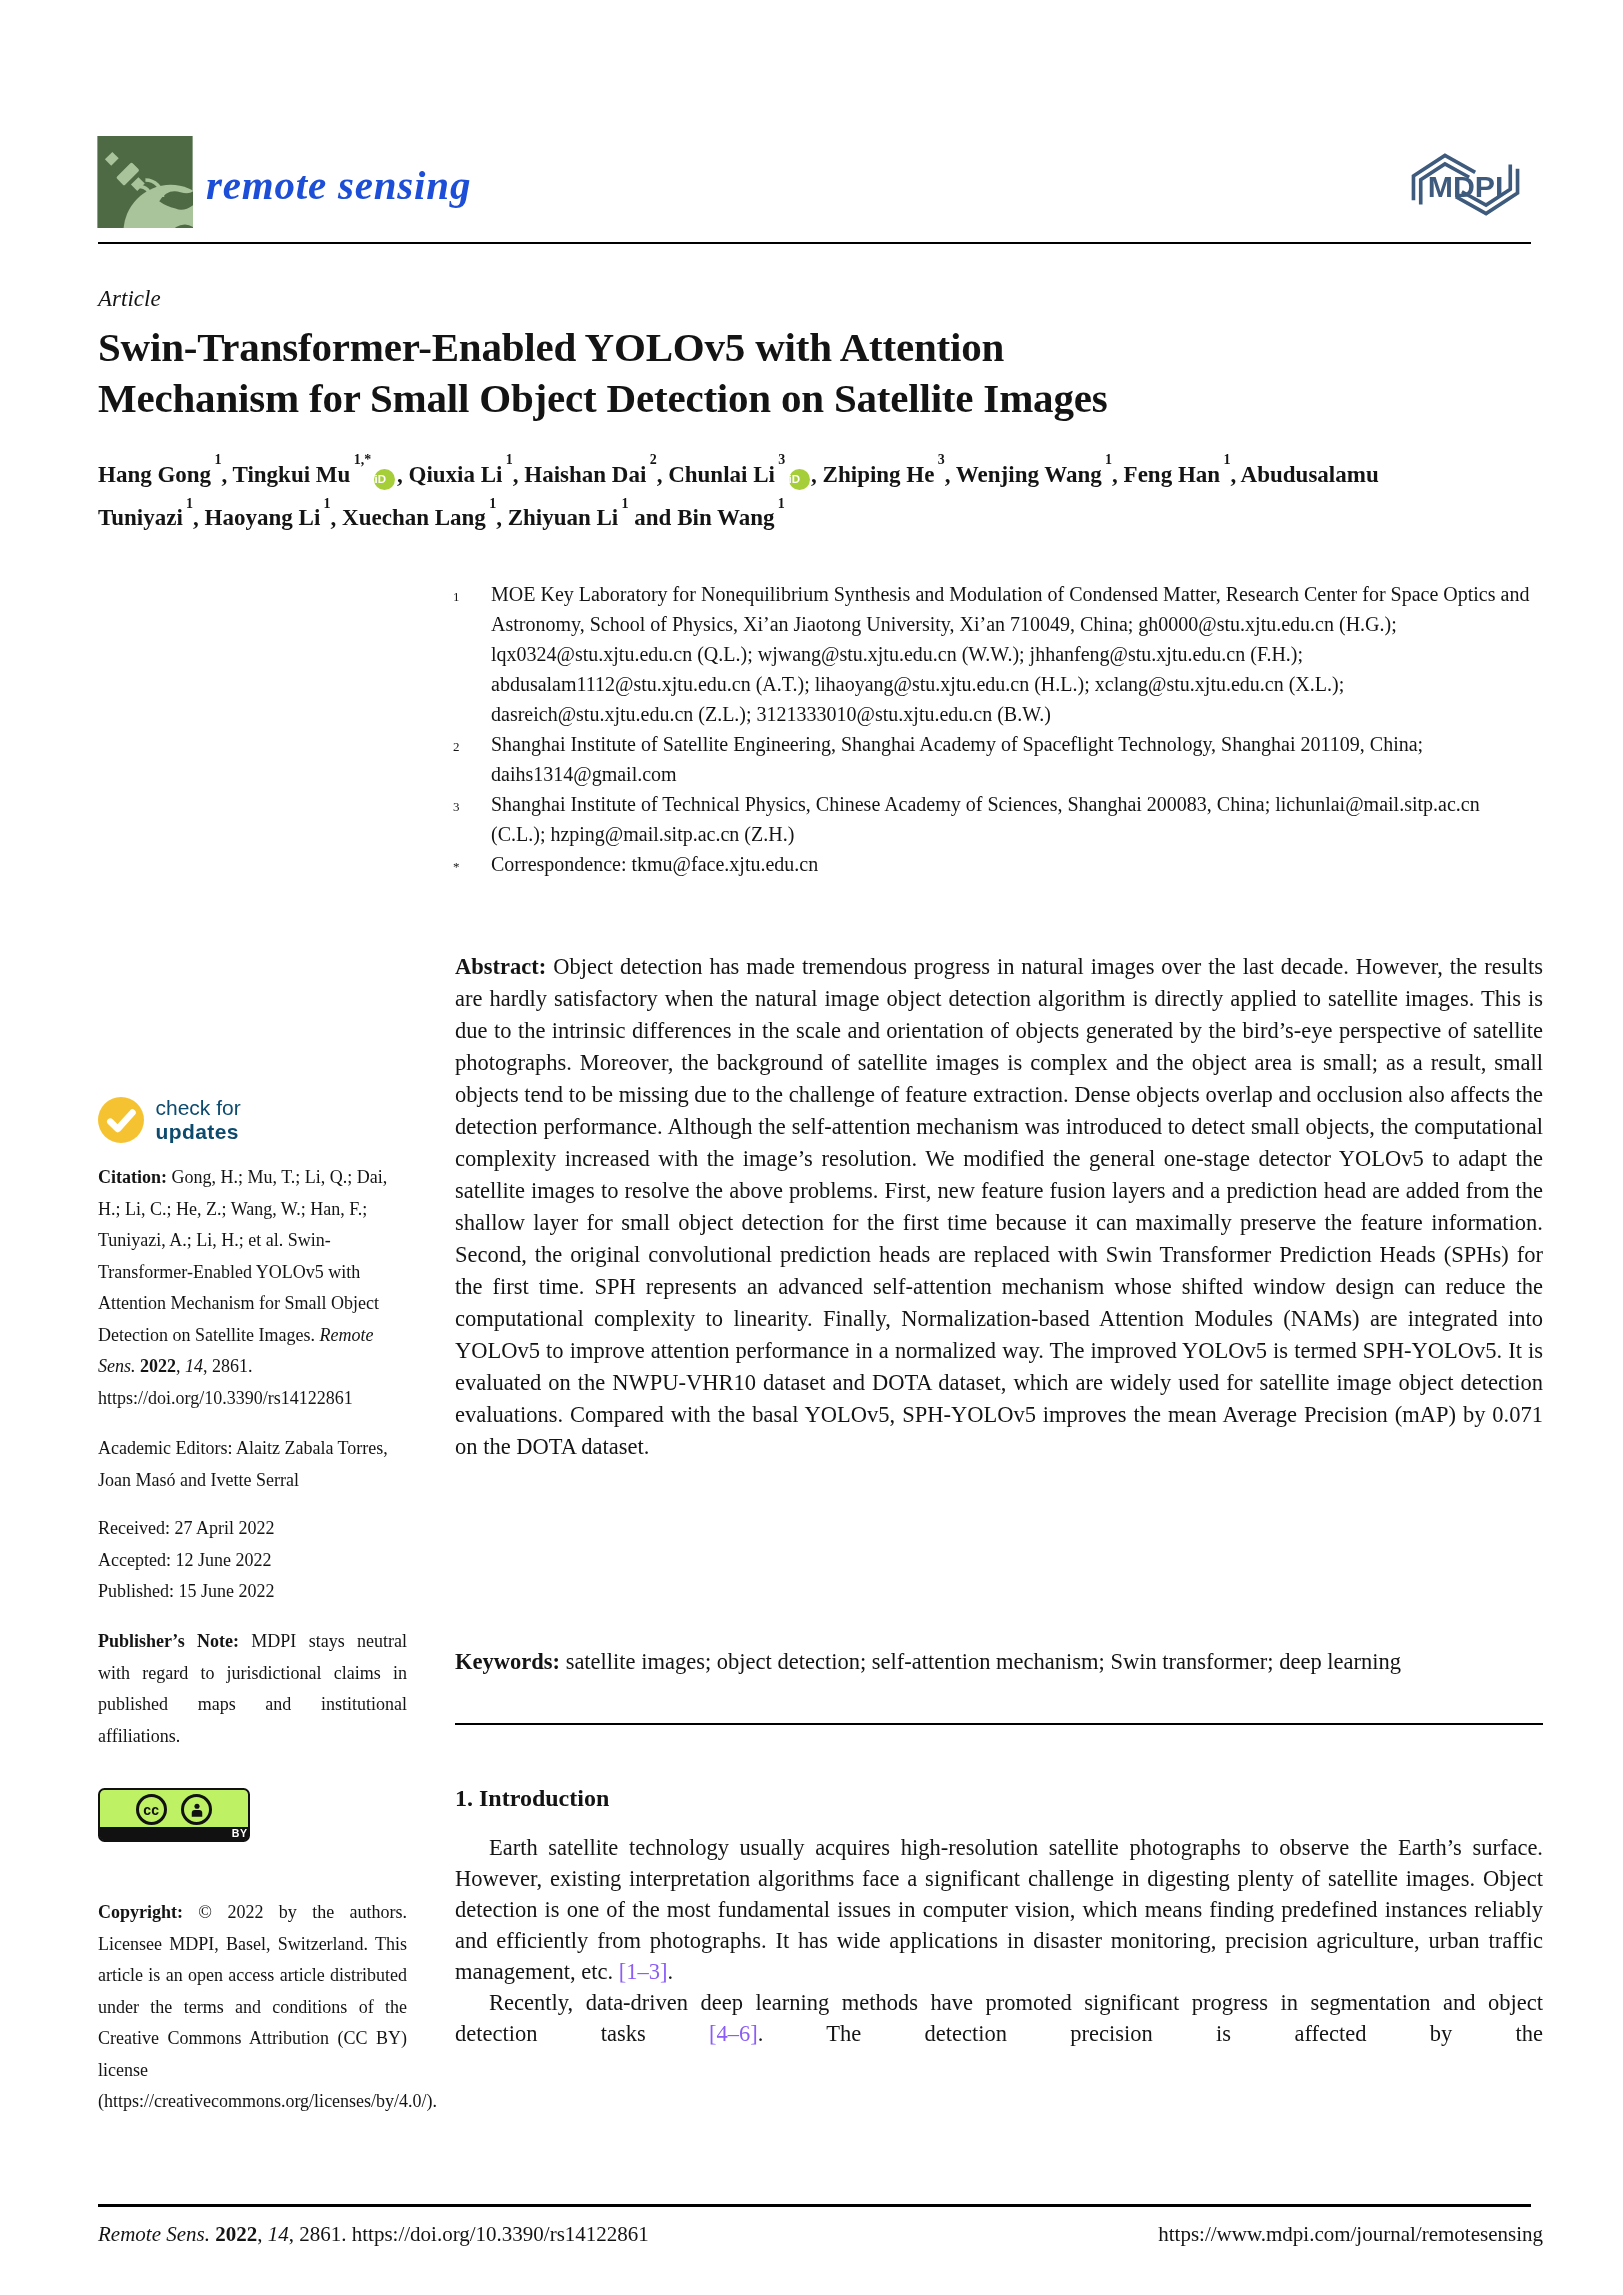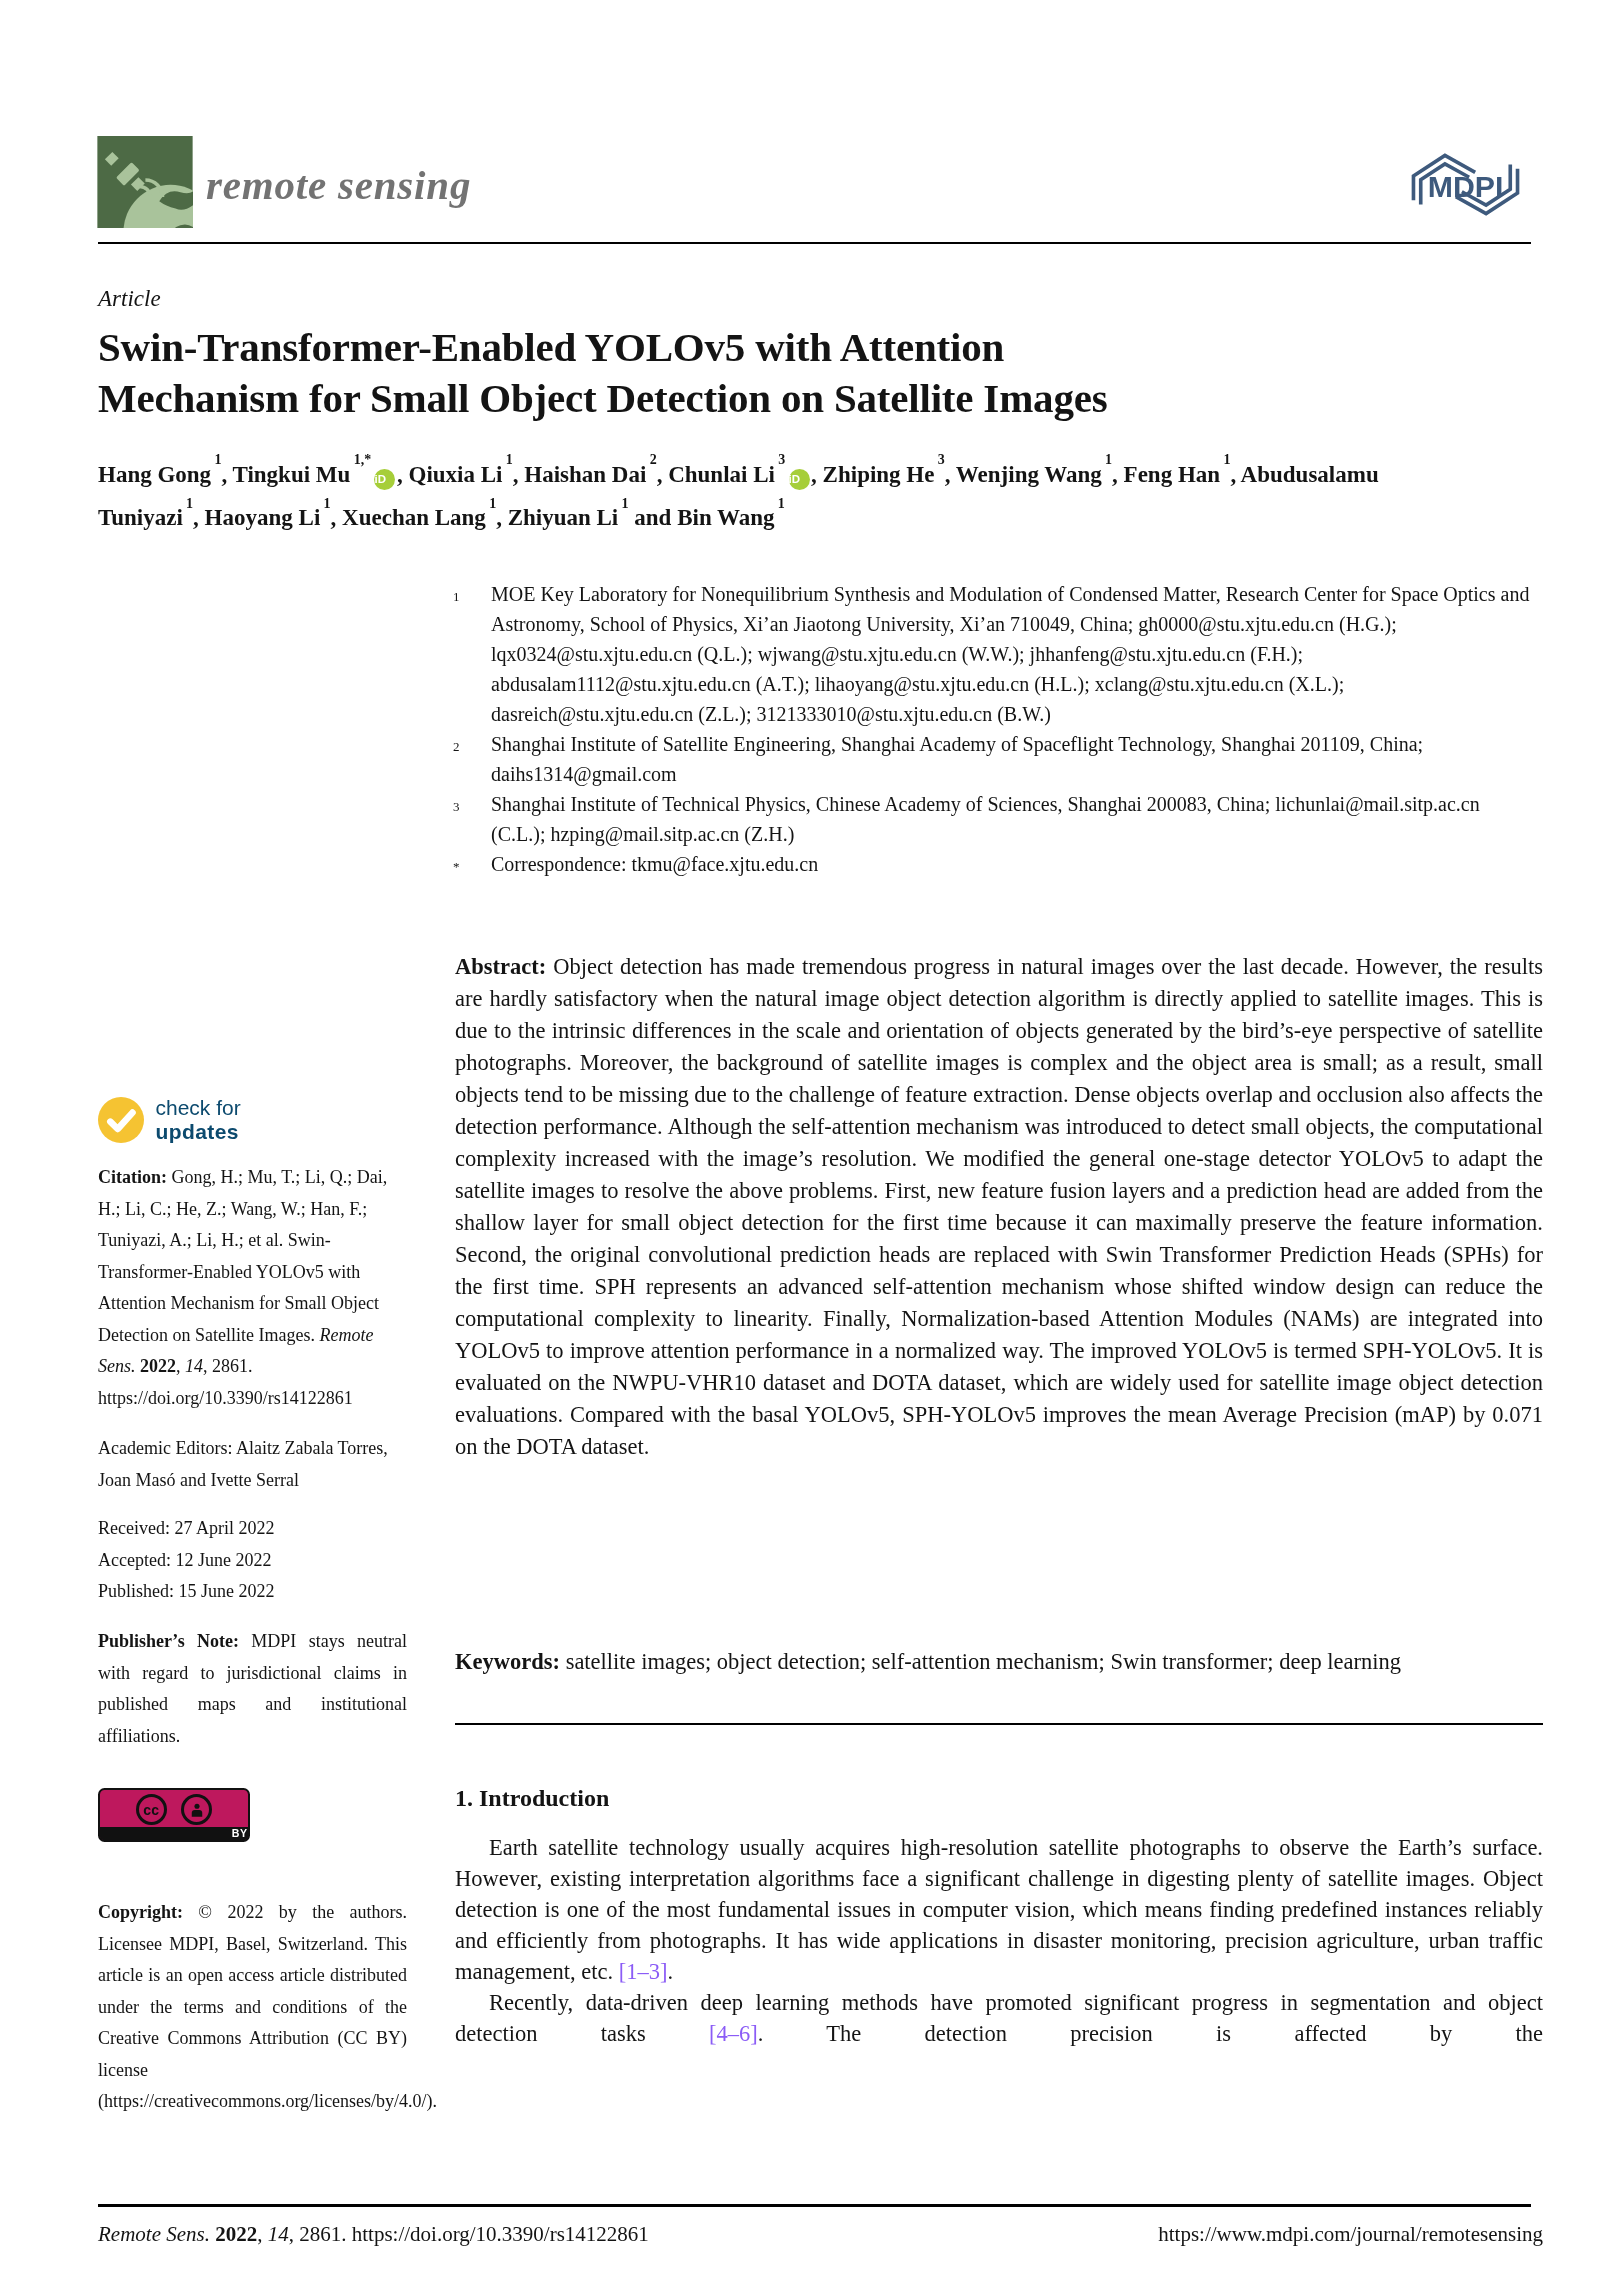--- a/index.html
+++ b/index.html
@@ -2,21 +2,21 @@
 <html style="font-size:13px"><head>
 <meta charset="utf-8">
 <style>
   html,body{margin:0;padding:0;background:#ffffff;}
   .page{position:relative;width:1623px;height:2295px;background:#fff;
         font-family:"Liberation Serif",serif;color:#141414;overflow:hidden;}
 
   
   .logo-box{position:absolute;left:97px;top:136px;width:96px;height:92px;}
   .wordmark{position:absolute;left:206px;top:162px;height:47px;line-height:47px;
-            font-size:41px;font-style:italic;font-weight:bold;color:#737373;letter-spacing:0.8px;}
+            font-size:41px;font-style:italic;font-weight:bold;color:#1d4ed8;letter-spacing:0.8px;}
   .mdpi{position:absolute;left:1405px;top:146px;width:121px;height:77px;}
   .rule{position:absolute;background:#000;}
   .header-rule{left:98px;top:242px;width:1433px;height:1.6px;}
 
   .article-type{position:absolute;left:98px;top:286px;font-size:23px;font-style:italic;}
   .title{position:absolute;left:98px;top:322px;width:1391px;font-size:41px;line-height:51px;
          font-weight:bold;letter-spacing:-0.2px;}
   .authors{position:absolute;left:98px;top:450px;width:1350px;font-size:23px;
            font-weight:bold;line-height:38px;}
   .authors .s{font-size:14px;position:relative;top:-9px;margin-left:3.3px;font-weight:bold;}
@@ -50,21 +50,21 @@
   .badge-txt .b2{font-weight:bold;letter-spacing:0.4px;}
   .citation{top:1162px;}
   .editors{top:1433px;}
   .dates{top:1513px;}
   .pubnote{top:1626px;text-align:justify;}
   .copyright{top:1881px;text-align:justify;margin-top:16px;}
   .b{font-weight:bold;}
   .i{font-style:italic;}
 
   
-  .ccbadge{position:absolute;left:98px;top:1788px;width:152px;height:54px;background:#be185d;
+  .ccbadge{position:absolute;left:98px;top:1788px;width:152px;height:54px;background:#bef264;
            border:2.5px solid #111;border-radius:6.5px;box-sizing:border-box;cursor:pointer;}
   .ccrow{position:absolute;top:4.1px;left:0;width:100%;display:flex;justify-content:center;gap:14.7px;}
   .ccircle{width:31px;height:31px;border:3.3px solid #111;border-radius:50%;box-sizing:border-box;
            display:flex;align-items:center;justify-content:center;font-family:"Liberation Sans",sans-serif;
            font-weight:bold;font-size:14px;color:#111;}
   .ccstrip{position:absolute;bottom:0;left:0;width:100%;height:13px;background:#111;border-radius:0 0 3.3px 3.3px;
            color:#fff;font-family:"Liberation Sans",sans-serif;font-size:10.6px;font-weight:bold;
            text-align:right;line-height:13px;letter-spacing:0.8px;}
 
   

